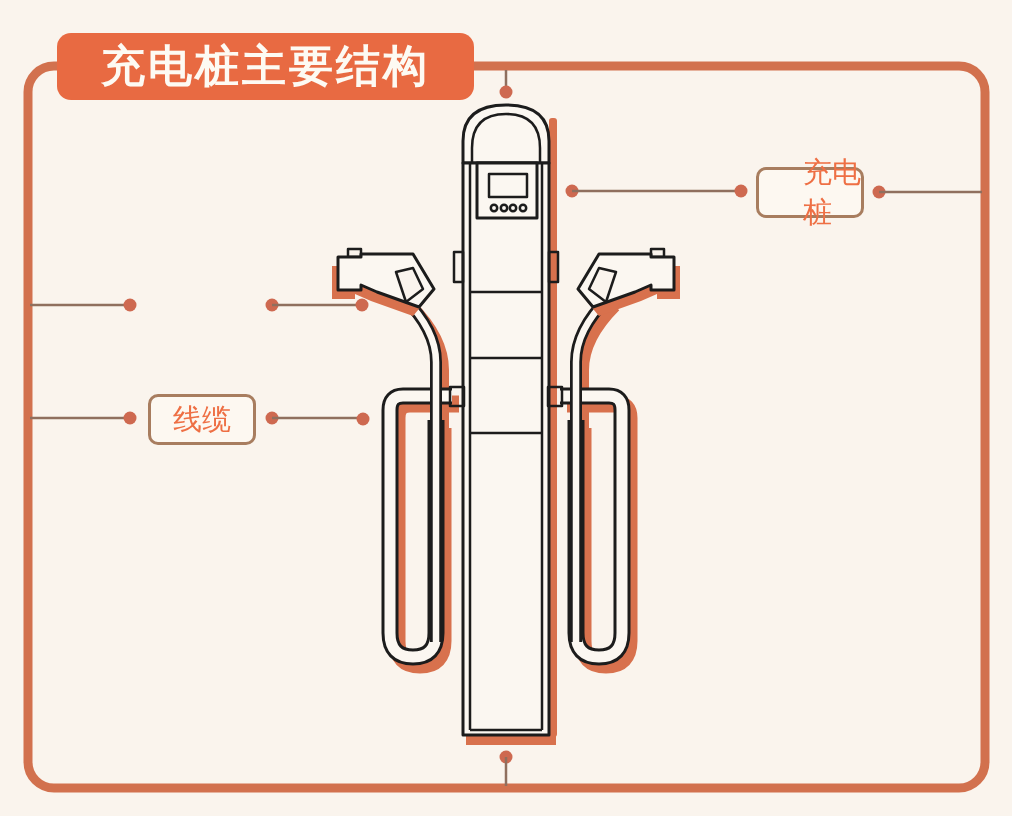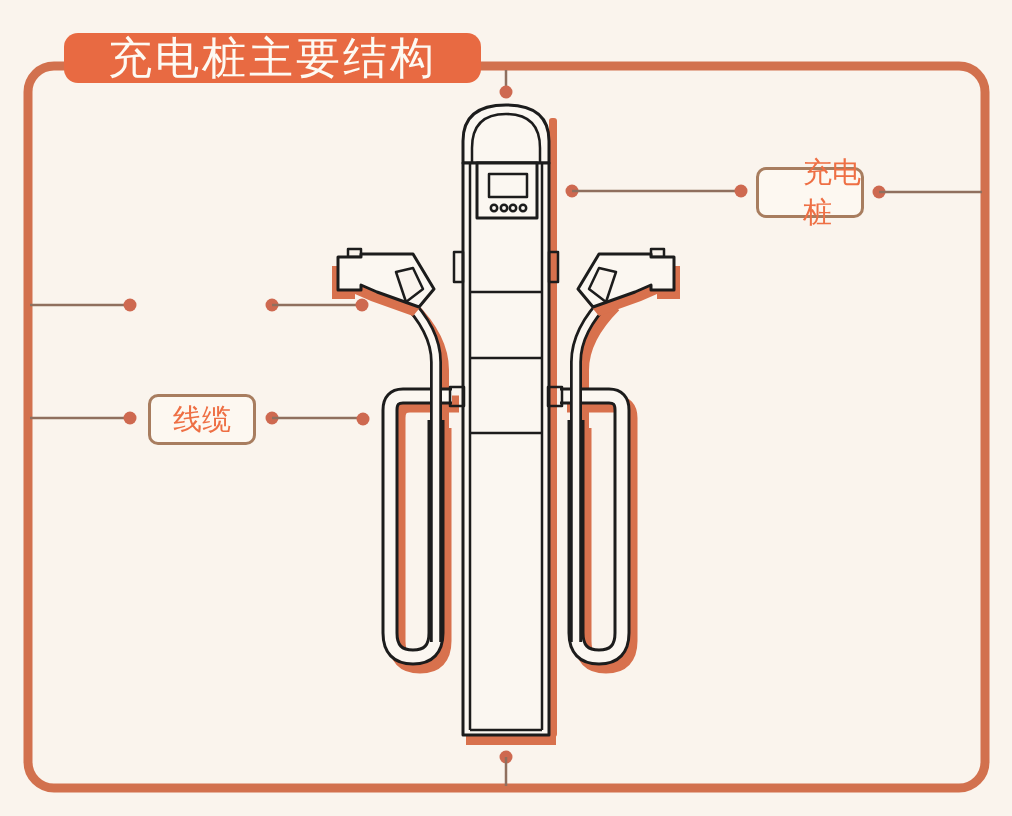--- a/index.html
+++ b/index.html
@@ -19,23 +19,23 @@
   .ink-thin{stroke:var(--outline);fill:none;stroke-width:2.5;stroke-linejoin:round;}
   .hole{stroke:var(--outline);fill:var(--background);stroke-width:2.5;stroke-linejoin:round;}
   .orange{fill:var(--shadow);stroke:none;}
   .tube-shadow{stroke:var(--shadow);fill:none;stroke-width:17;stroke-linejoin:round;}
   .tube-outer{stroke:var(--outline);fill:none;stroke-width:17;stroke-linejoin:round;}
   .tube-inner{stroke:var(--fill_white);fill:none;stroke-width:11;stroke-linejoin:round;}
   .cab-outer{stroke:var(--outline);fill:none;stroke-width:12;stroke-linejoin:round;}
   .cab-inner{stroke:var(--fill_white);fill:none;stroke-width:6.5;stroke-linejoin:round;}
 
   .banner{
-    position:absolute;left:64px;top:33px;width:417px;height:50px;
+    position:absolute;left:57px;top:33px;width:417px;height:67px;
     background:var(--banner);border-radius:14px;color:var(--banner_text);
-    font-size:44px;font-weight:400;letter-spacing:3px;
+    font-size:44px;font-weight:700;letter-spacing:3px;
     display:flex;align-items:center;justify-content:center;z-index:3;
   }
   .callout{
     position:absolute;width:108px;height:51px;box-sizing:border-box;
     border:3px solid var(--label_border);border-radius:10px;background:var(--label_fill);
     color:var(--label_text);font-size:29px;font-weight:500;
     display:flex;align-items:center;justify-content:center;z-index:2;
   }
   .callout.gun{left:148px;top:281px;}
   .callout.cable{left:148px;top:394px;}

